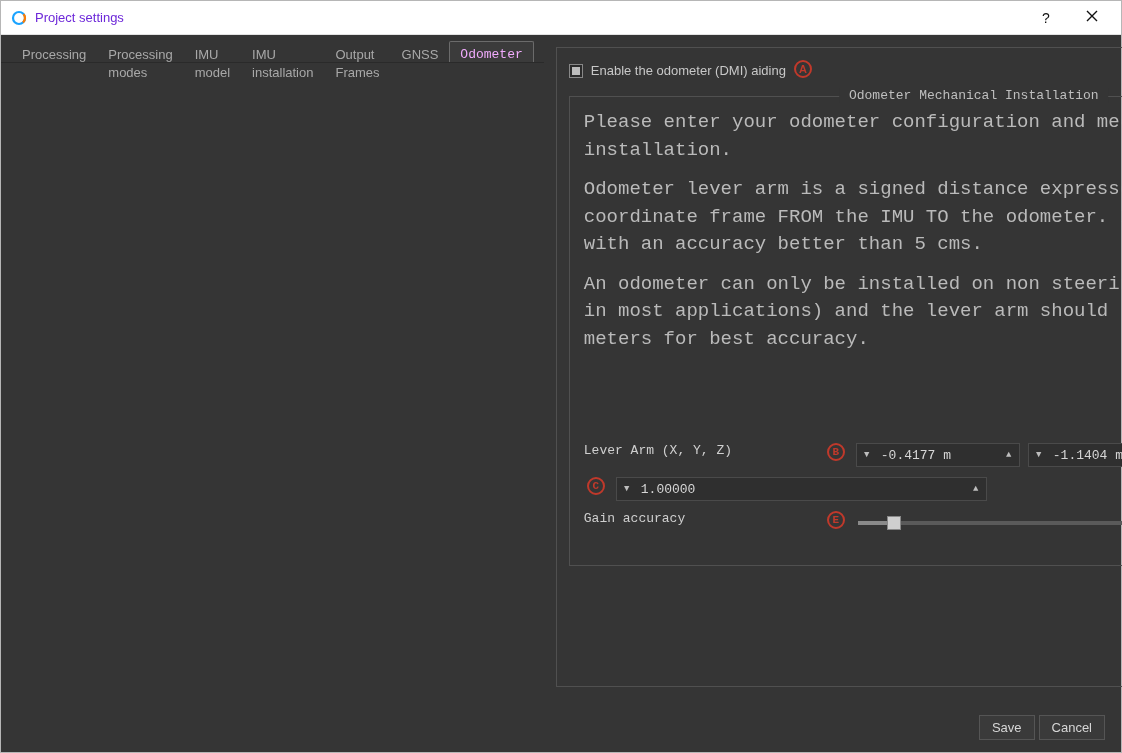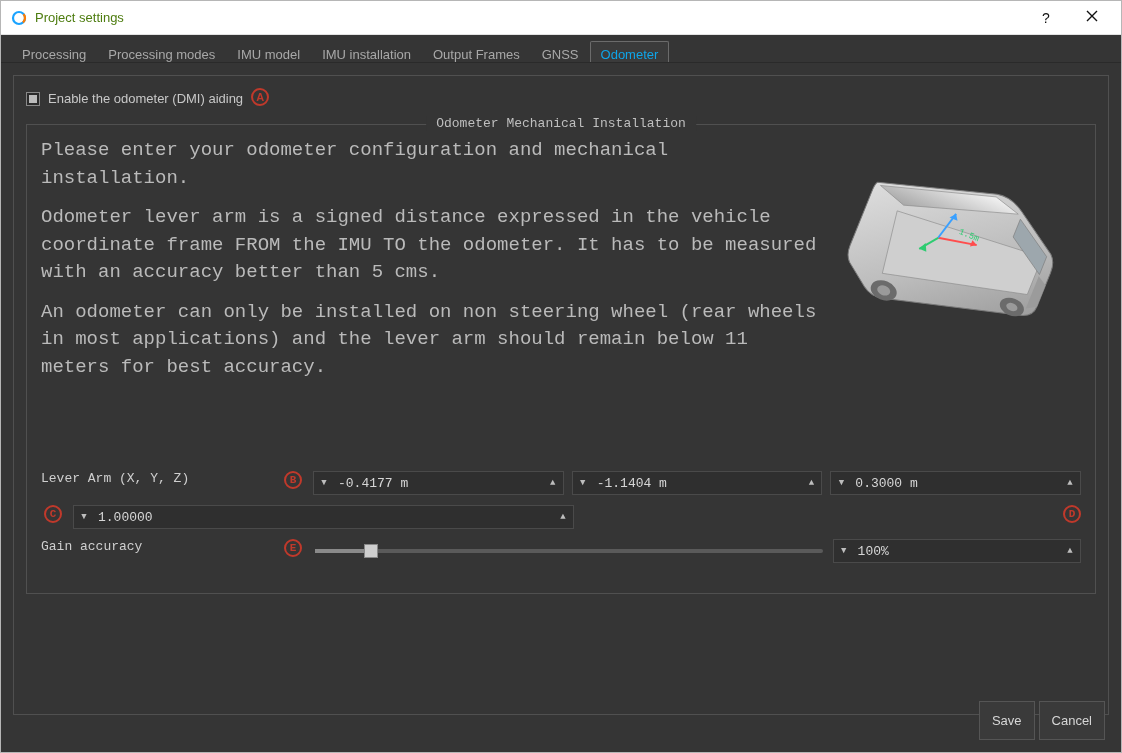--- a/index.html
+++ b/index.html
@@ -25,60 +25,60 @@
     align-items: center;
     padding: 0 6px 0 10px;
     background: #ffffff;
     color: #111;
     border-bottom: 1px solid #e2e2e2;
   }
   .title-bar .app-icon {
     width: 16px; height: 16px; margin-right: 8px;
     display: flex; align-items:center; justify-content:center;
   }
-  .title-bar .title { flex: 1; font-size: 13px; color: #4d7c0f; }
+  .title-bar .title { flex: 1; font-size: 13px; color: #6d28d9; }
   .title-bar .win-btn {
     width: 46px; height: 32px;
     display:flex; align-items:center; justify-content:center;
     color: #111;
     cursor: pointer;
   }
   .title-bar .help-icon { font-size: 14px; }
   .title-bar .close-icon svg { width: 12px; height: 12px; }
   
   .client {
     position: absolute;
     left: 0; right: 0; top: 34px; bottom: 0;
     background: #353535;
     display: flex;
-    flex-direction: column;
   }
   
   .tabs {
     display: flex;
     align-items: stretch;
     height: 28px;
     padding: 6px 10px 0 10px;
     gap: 0;
     border-bottom: 1px solid #2a2a2a;
   }
   .tab {
     padding: 4px 10px;
     color: #a8a8a8;
     font-size: 13px;
     border: 1px solid transparent;
     border-bottom: none;
     cursor: pointer;
     line-height: 18px;
   }
   .tab.active {
-    color: #0ea5e9;
+    color: #f0abfc;
     border-color: #6b6b6b;
     background: #3b3b3b;
     border-radius: 2px 2px 0 0;
+    font-family: Liberation Mono, monospace;
   }
   
   .content {
     flex: 1;
     padding: 12px;
     position: relative;
   }
   .outer-panel {
     border: 1px solid #505050;
     padding: 8px 12px 18px 12px;
@@ -216,21 +216,21 @@
   
   .footer {
     position: absolute;
     right: 16px; bottom: 12px;
     display:flex; gap:4px;
   }
   .btn {
     background: #3a3a3a;
     border: 1px solid #555;
     color: #d6d6d6;
-    padding: 11px 12px;
+    padding: 4px 12px;
     font-size: 13px;
     cursor: pointer;
   }
 </style>
 </head>
 <body>
 
 <div class="window-frame">
 
   <div class="title-bar">

